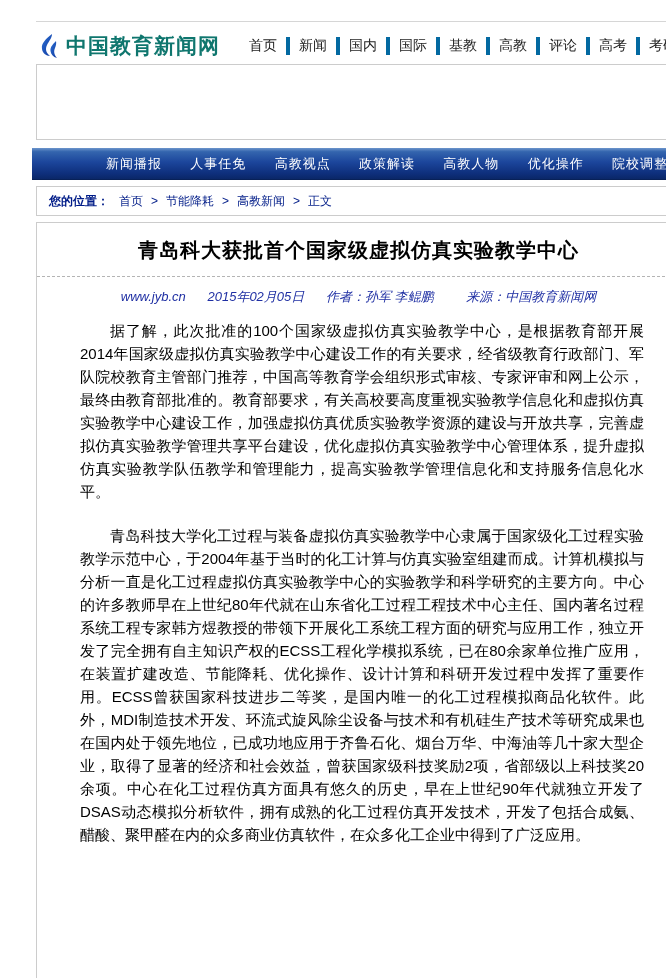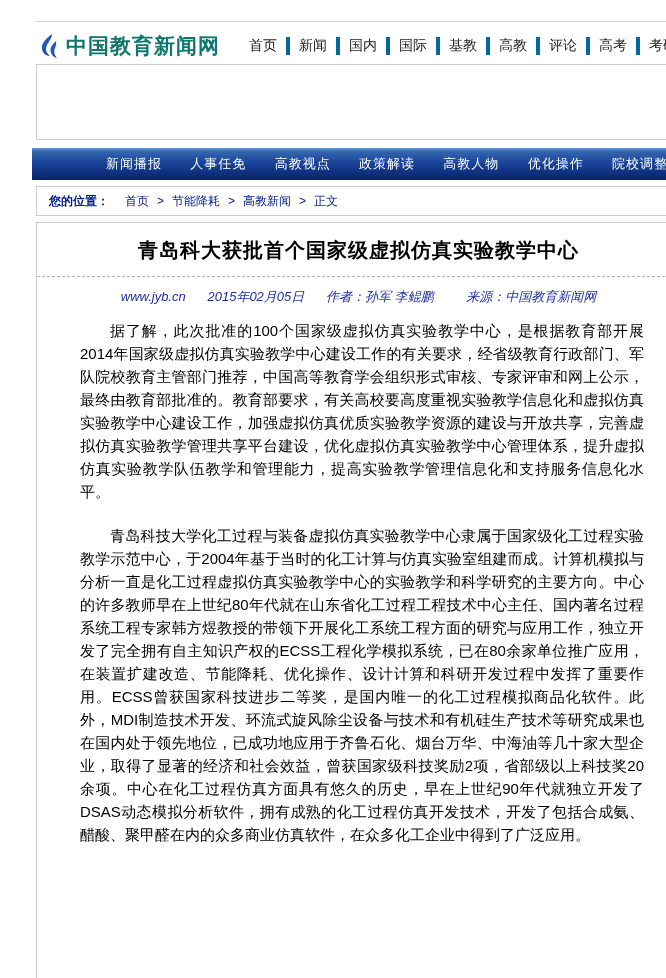--- a/index.html
+++ b/index.html
@@ -52,21 +52,21 @@
     text-decoration:none; cursor:pointer;
   }
 
   
   .breadcrumb-box {
     position:absolute; left:36px; top:186px; width:645px; height:30px;
     border:1px solid #cccccc; background:#fff;
     display:flex; align-items:center;
     padding-left:12px; font-size:12px; color:#001c88; white-space:nowrap;
   }
-  .crumb-label { font-weight:bold; margin-right:16px; }
+  .crumb-label { font-weight:bold; margin-right:10px; }
   .crumb-link { color:#001c88; text-decoration:none; cursor:pointer; }
   .crumb-sep { color:#001c88; margin:0 8px; }
 
   
   .article-box {
     position:absolute; left:36px; top:222px; width:645px; height:770px;
     border:1px solid #cccccc; background:#fff;
     padding-top:14px;
   }
   .article-title {

